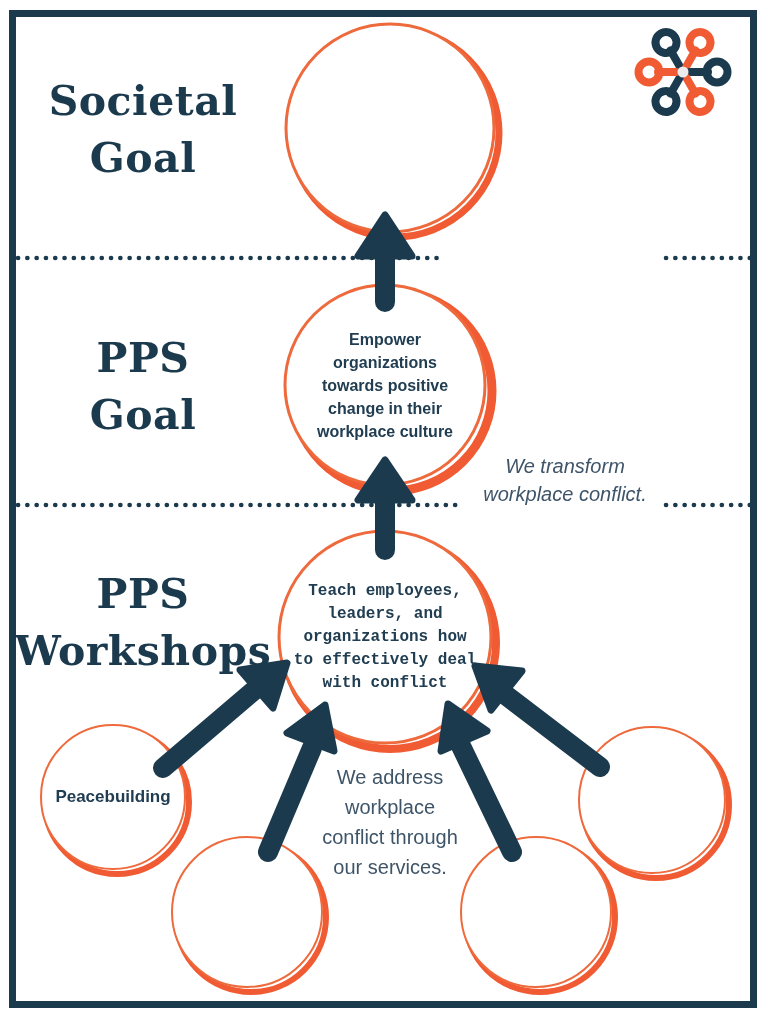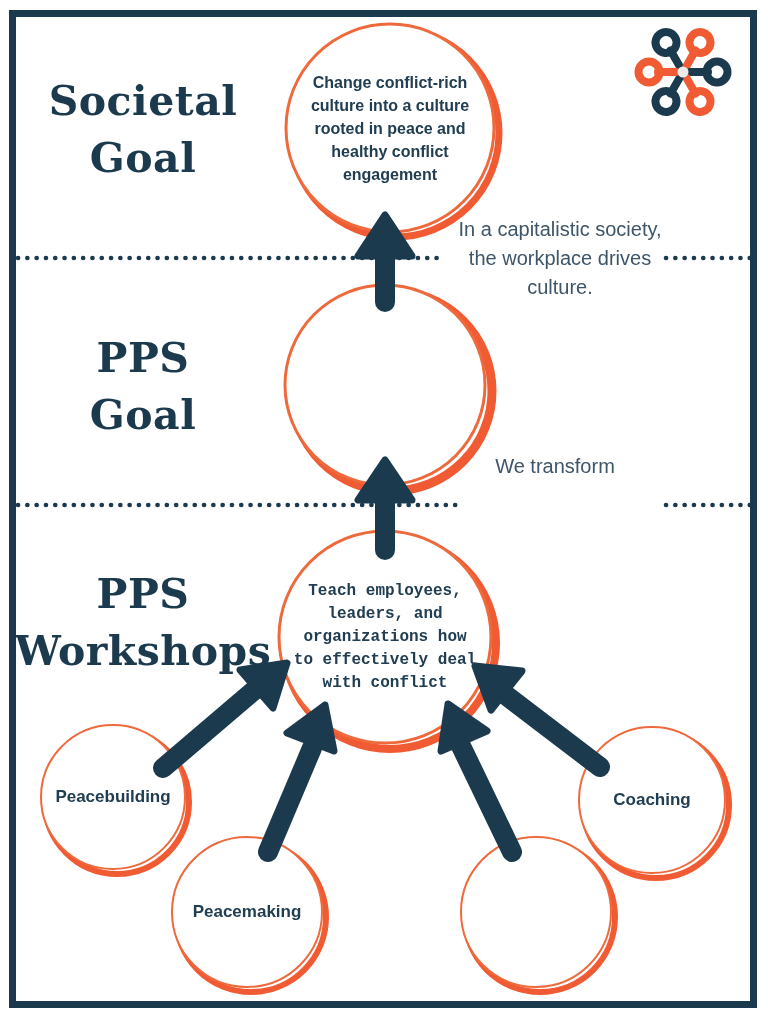--- a/index.html
+++ b/index.html
@@ -160,29 +160,29 @@
   </div>
   <div class="row-label" style="left:13px;top:330px;">
     <span>PPS</span>
     <span>Goal</span>
   </div>
   <div class="row-label" style="left:13px;top:566px;">
     <span>PPS</span>
     <span>Workshops</span>
   </div>
 
-  <div class="circle-text" style="left:297px;top:55px;width:186px;height:146px;">Change conflict-rich culture into a culture rooted in peace and healthy conflict engagement</div>
+  <div class="circle-text" style="left:305px;top:315px;width:160px;height:140px;">Empower organizations towards positive change in their workplace culture</div>
   <div class="circle-text" style="left:289px;top:567px;width:192px;height:140px;font-family:Liberation Mono, monospace;">Teach employees, leaders, and organizations how to effectively deal with conflict</div>
 
-  <div class="annotation" style="left:425px;top:215px;width:270px;line-height:29px;">
-    <div>In a capitalistic society,</div>
-    <div>the workplace drives</div>
-    <div>culture.</div>
+  <div class="annotation" style="left:440px;top:452px;width:250px;line-height:28px;font-style:italic;">
+    <div>We transform</div>
+    <div>workplace conflict.</div>
   </div>
-  <div class="annotation" style="left:430px;top:452px;width:250px;line-height:28px;">
-    <div>We transform</div>
+  <div class="annotation" style="left:285px;top:762px;width:210px;line-height:30px;">
+    <div>We address</div>
+    <div>workplace</div>
+    <div>conflict through</div>
+    <div>our services.</div>
   </div>
 
   <div class="service-label" style="left:33px;top:787px;width:160px;text-align:center;">Peacebuilding</div>
-  <div class="service-label" style="left:167px;top:902px;width:160px;">Peacemaking</div>
-  <div class="service-label" style="left:572px;top:790px;width:160px;">Coaching</div>
 
 </div>
 
 </body></html>

